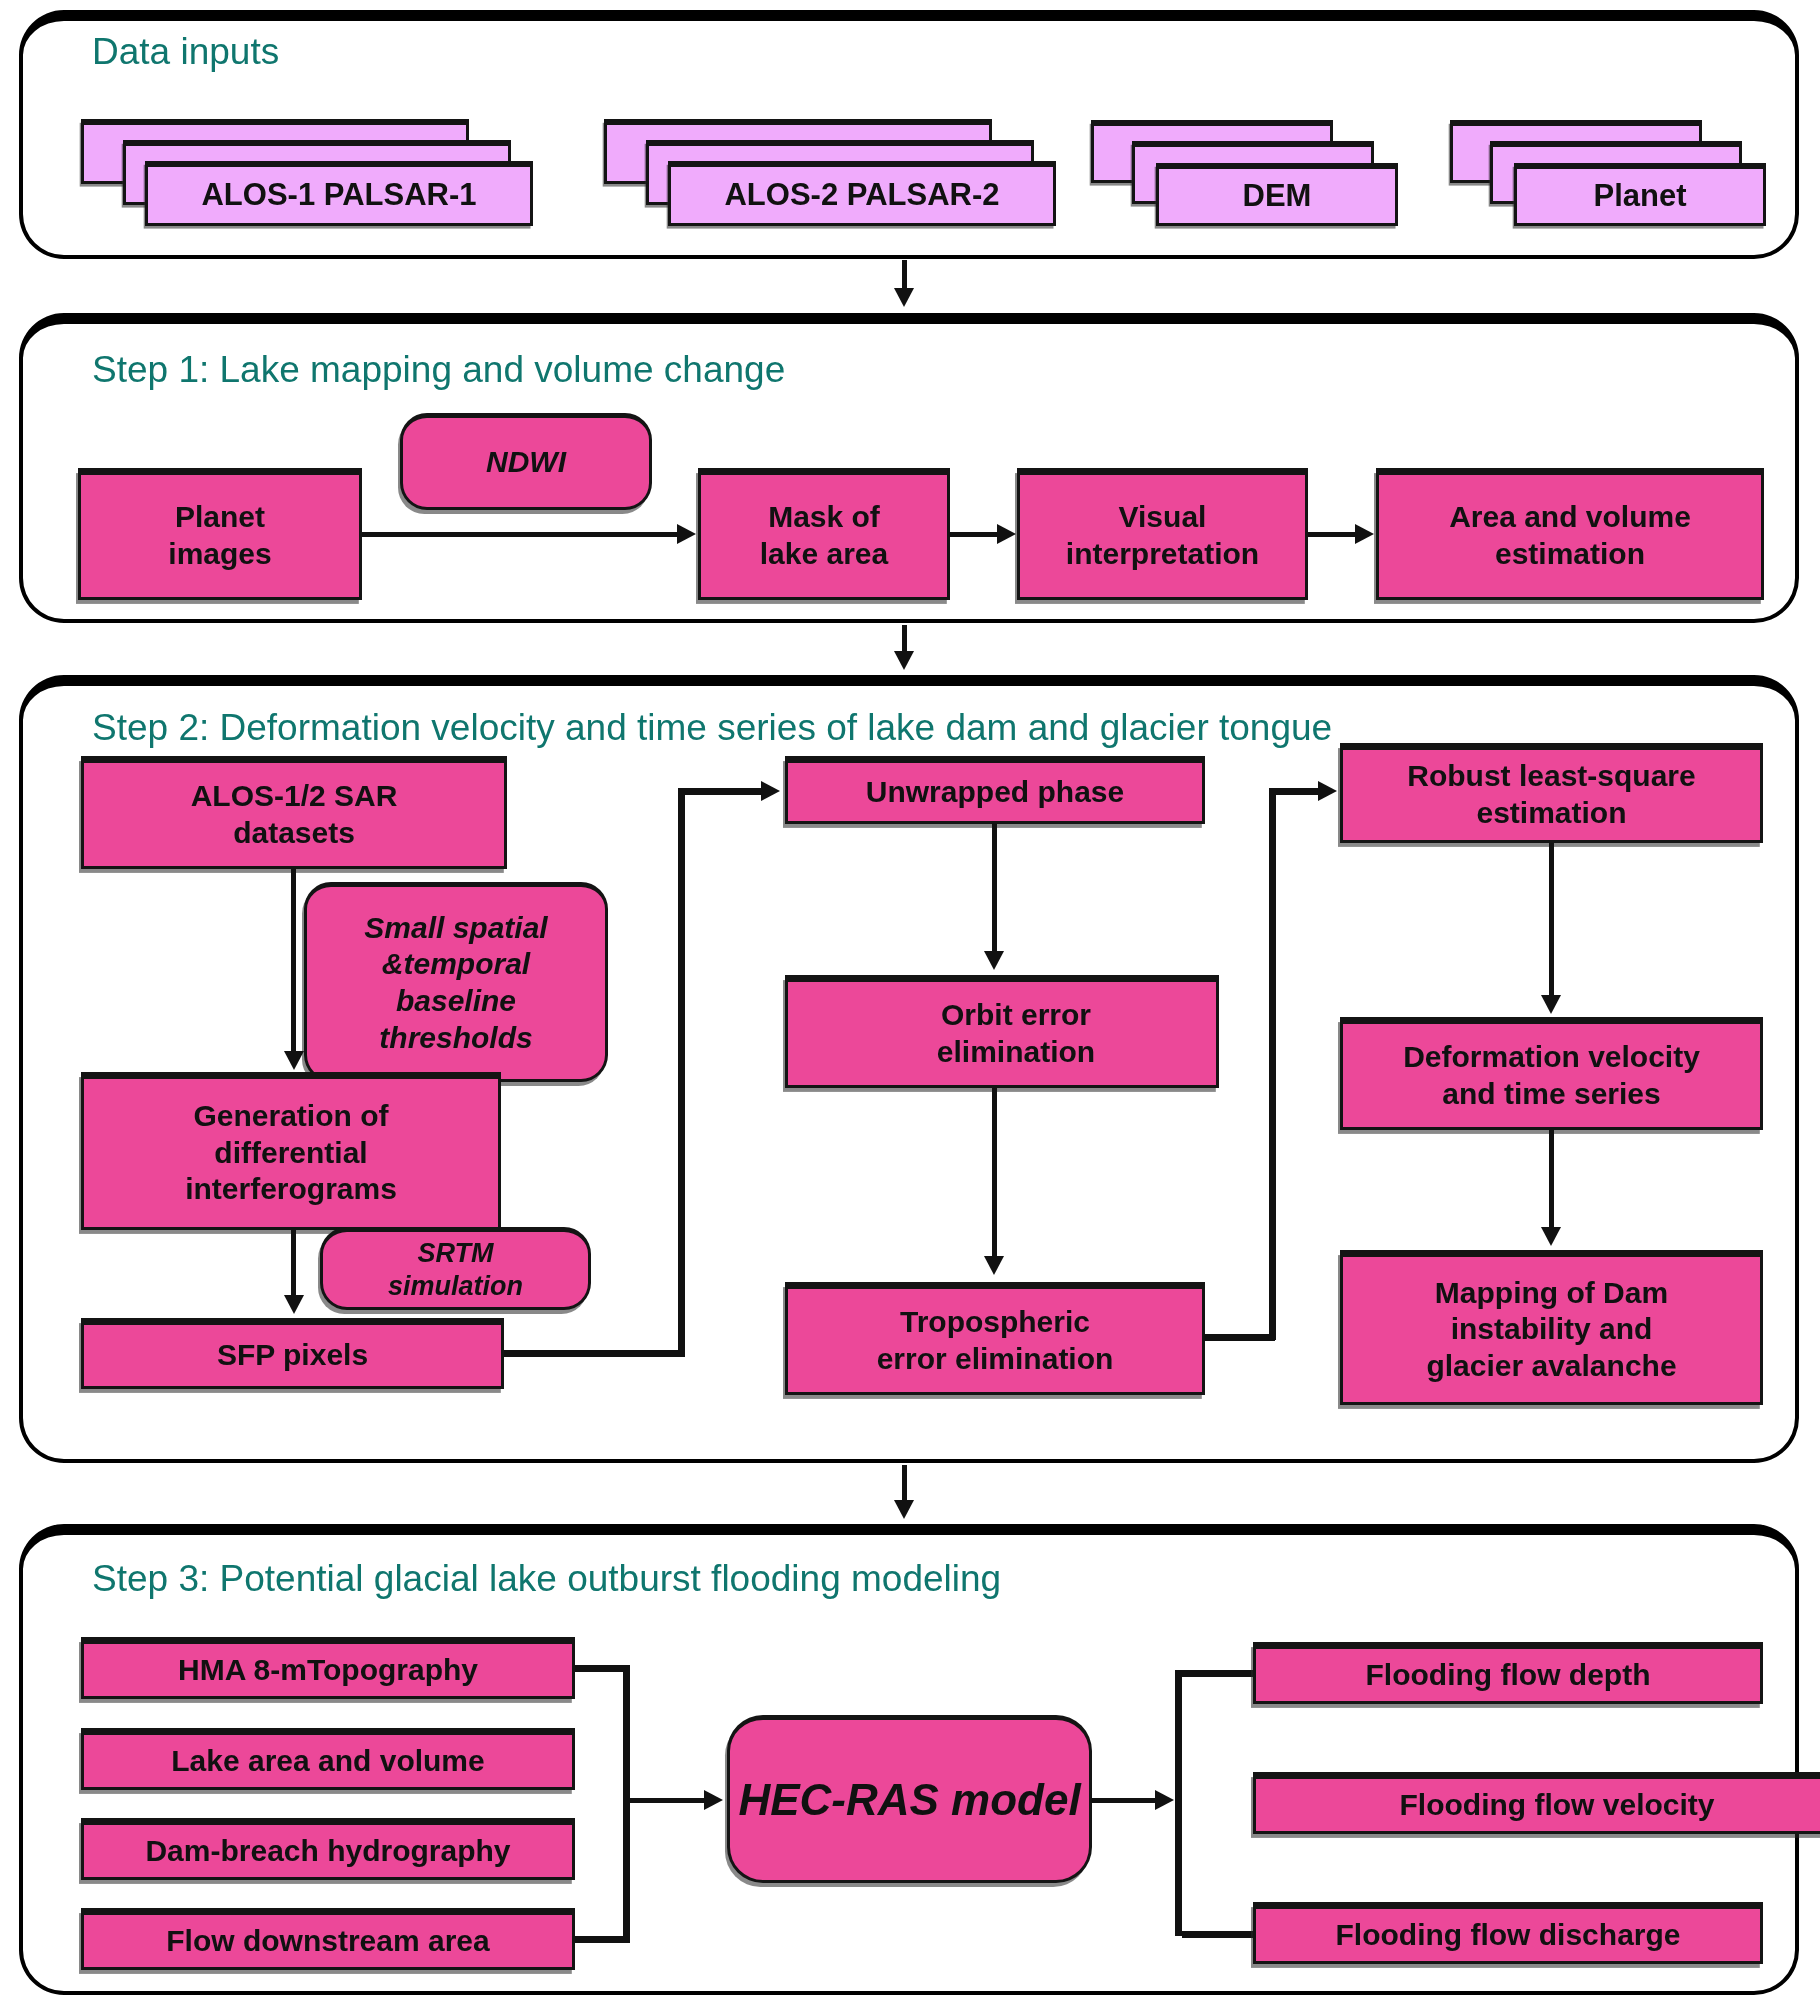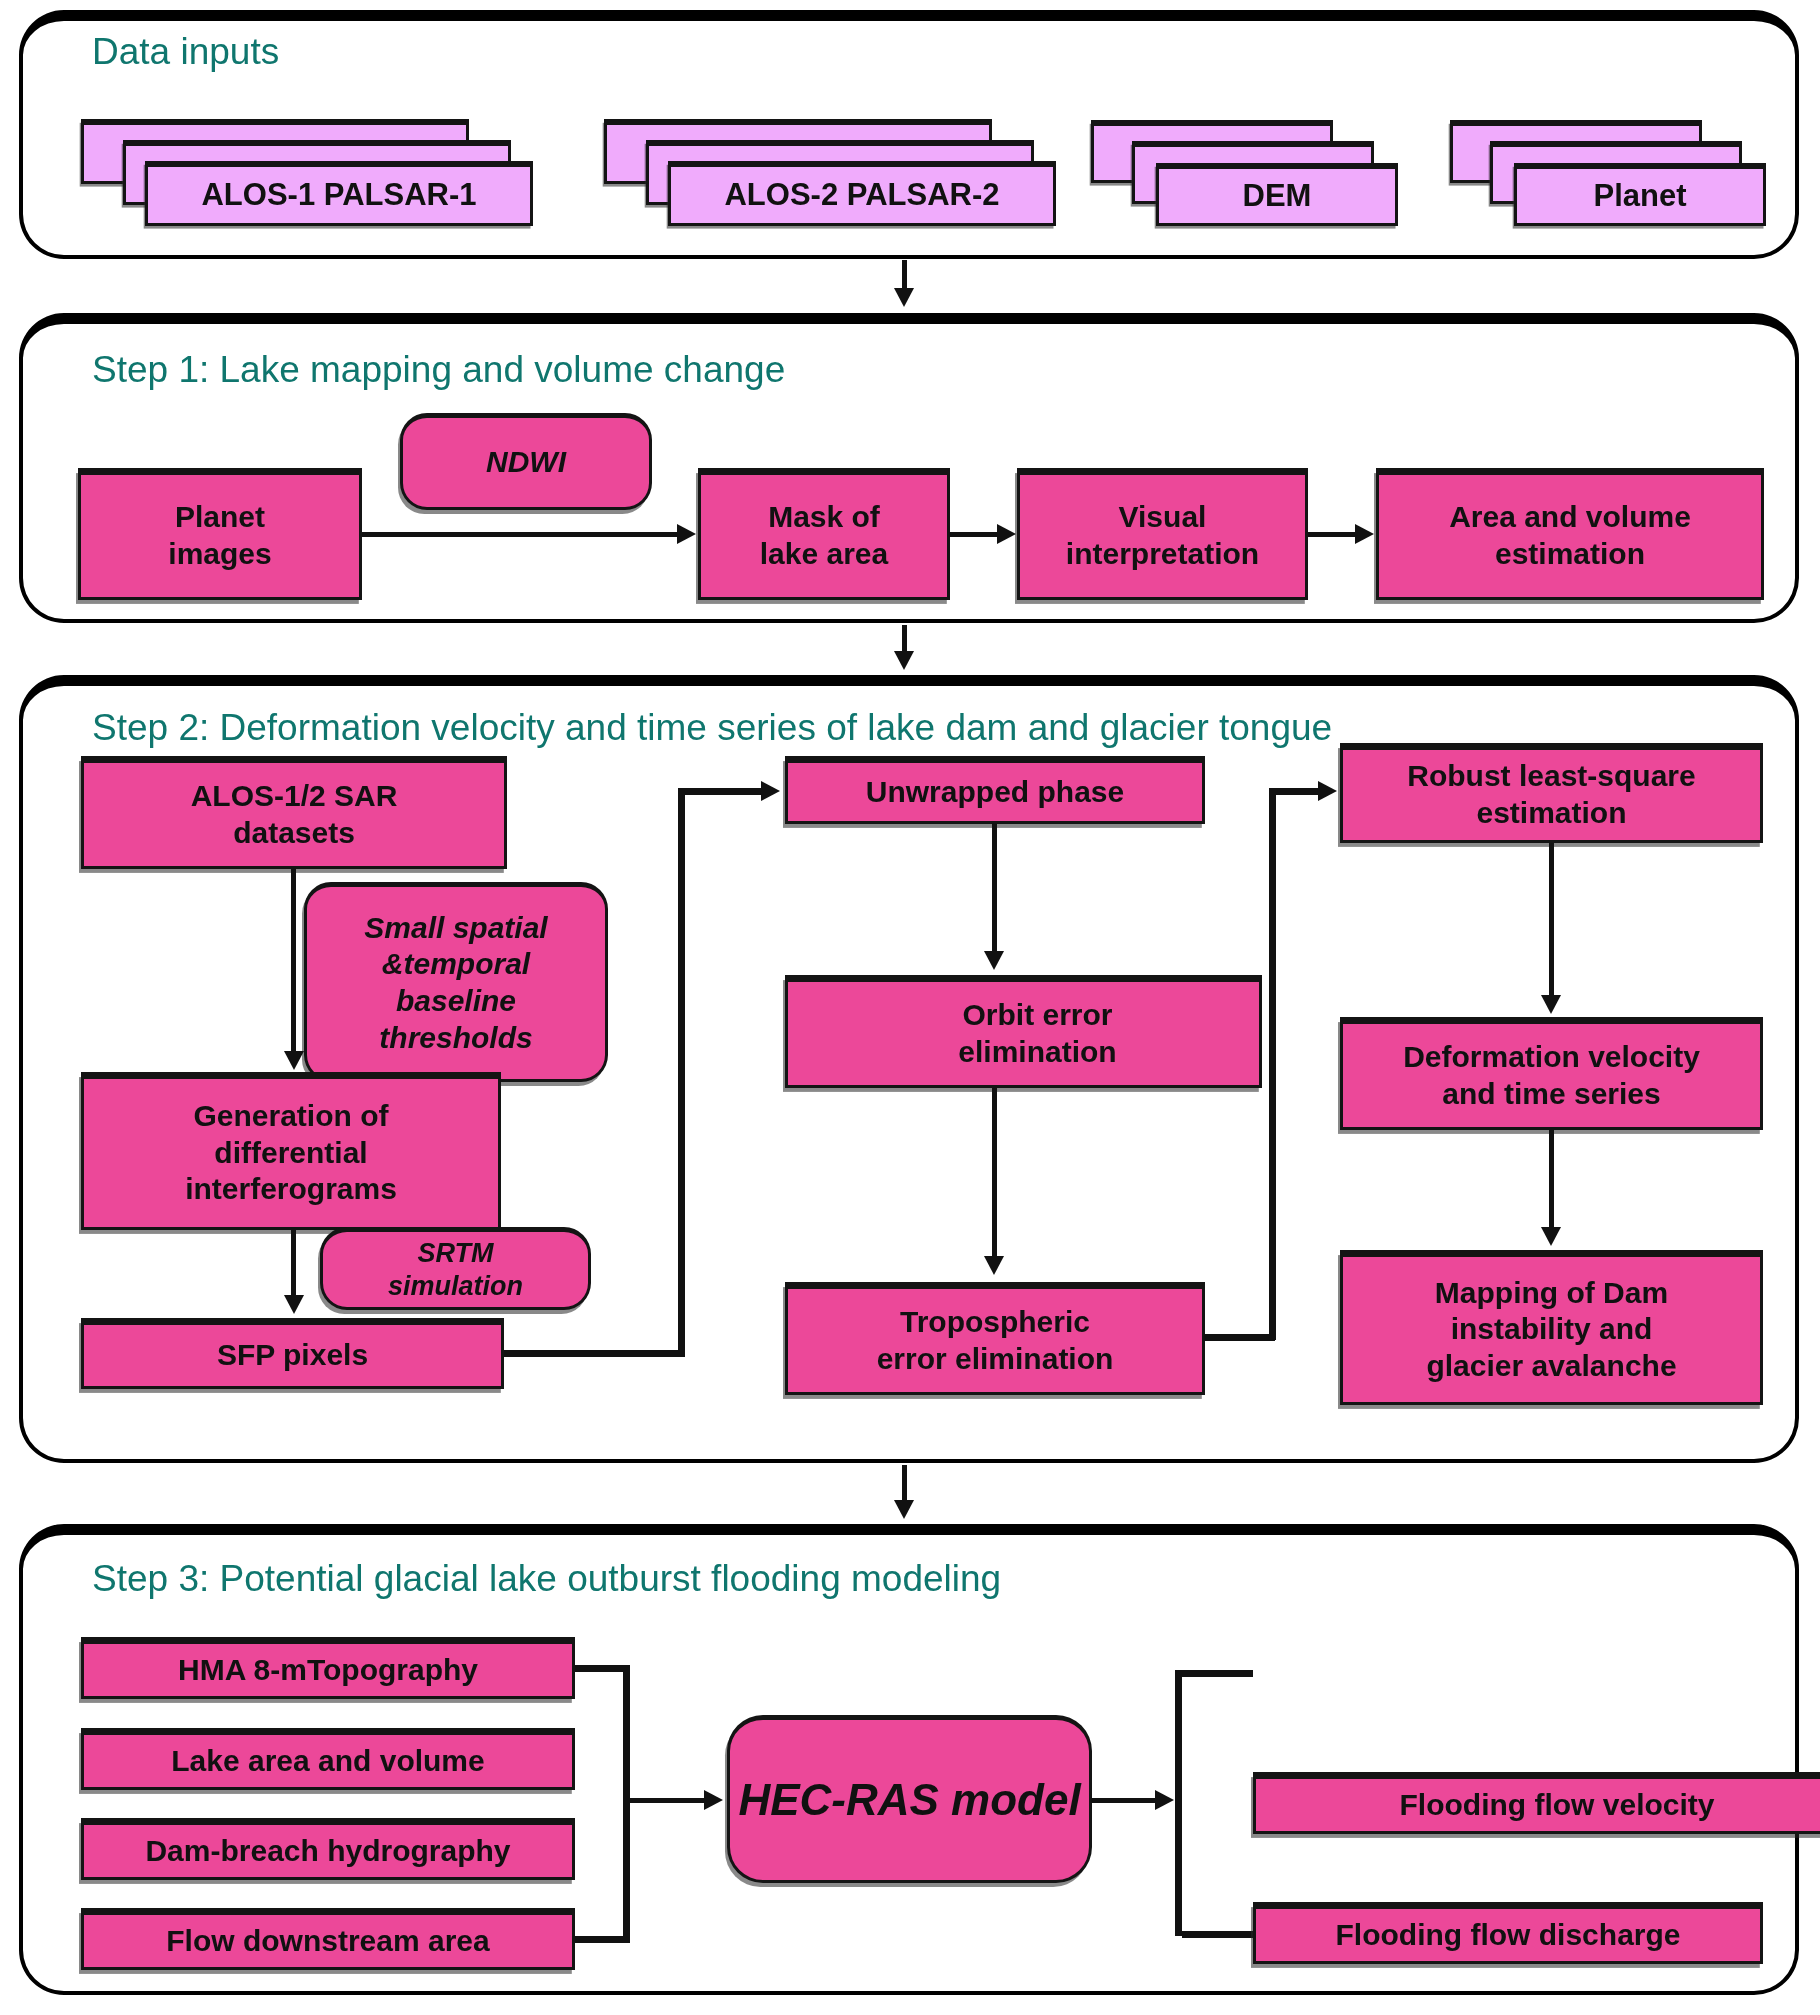--- a/index.html
+++ b/index.html
@@ -94,21 +94,21 @@
   <div class="box" style="left:81px;top:1318px;width:423px;height:71px;">SFP pixels</div>
 
   <div class="ln" style="left:504px;top:1350px;width:181px;height:6.5px;"></div>
   <div class="ln" style="left:678px;top:788px;width:6.5px;height:568px;"></div>
   <div class="ln" style="left:685px;top:788px;width:78px;height:6.5px;"></div>
   <div class="ah-r" style="left:761px;top:781px;"></div>
 
   <div class="box" style="left:785px;top:756px;width:420px;height:68px;">Unwrapped phase</div>
   <div class="ln" style="left:992px;top:823px;width:5.2px;height:128px;"></div>
   <div class="ah-d" style="left:984px;top:951px;"></div>
-  <div class="box" style="left:785px;top:975px;width:477px;height:113px;padding-left:28px;">Orbit error
+  <div class="box" style="left:785px;top:975px;width:434px;height:113px;padding-left:28px;">Orbit error
 elimination</div>
   <div class="ln" style="left:992px;top:1088px;width:5.2px;height:168px;"></div>
   <div class="ah-d" style="left:984px;top:1256px;"></div>
   <div class="box" style="left:785px;top:1282px;width:420px;height:113px;">Tropospheric
 error elimination</div>
 
   <div class="ln" style="left:1204px;top:1334px;width:71px;height:6.5px;"></div>
   <div class="ln" style="left:1269px;top:788px;width:6.5px;height:552px;"></div>
   <div class="ln" style="left:1276px;top:788px;width:44px;height:6.5px;"></div>
   <div class="ah-r" style="left:1318px;top:781px;"></div>
@@ -143,17 +143,18 @@
   <div class="ah-r" style="left:704px;top:1790px;"></div>
 
   <div class="box rbox" style="left:727px;top:1715px;width:365px;height:168px;font-size:44px;border-radius:36px;">HEC-RAS model</div>
 
   <div class="ln" style="left:1091px;top:1798px;width:65px;height:5.2px;"></div>
   <div class="ah-r" style="left:1155px;top:1790px;"></div>
   <div class="ln" style="left:1175px;top:1670px;width:6.5px;height:266px;"></div>
   <div class="ln" style="left:1182px;top:1670px;width:71px;height:6.5px;"></div>
   <div class="ln" style="left:1182px;top:1931px;width:71px;height:6.5px;"></div>
 
+  <div class="box" style="left:1253px;top:1642px;width:510px;height:62px;">Flooding flow depth</div>
   <div class="box" style="left:1253px;top:1772px;width:608px;height:62px;">Flooding flow velocity</div>
   <div class="box" style="left:1253px;top:1902px;width:510px;height:62px;">Flooding flow discharge</div>
 
 </div>
 
 
 </body></html>

